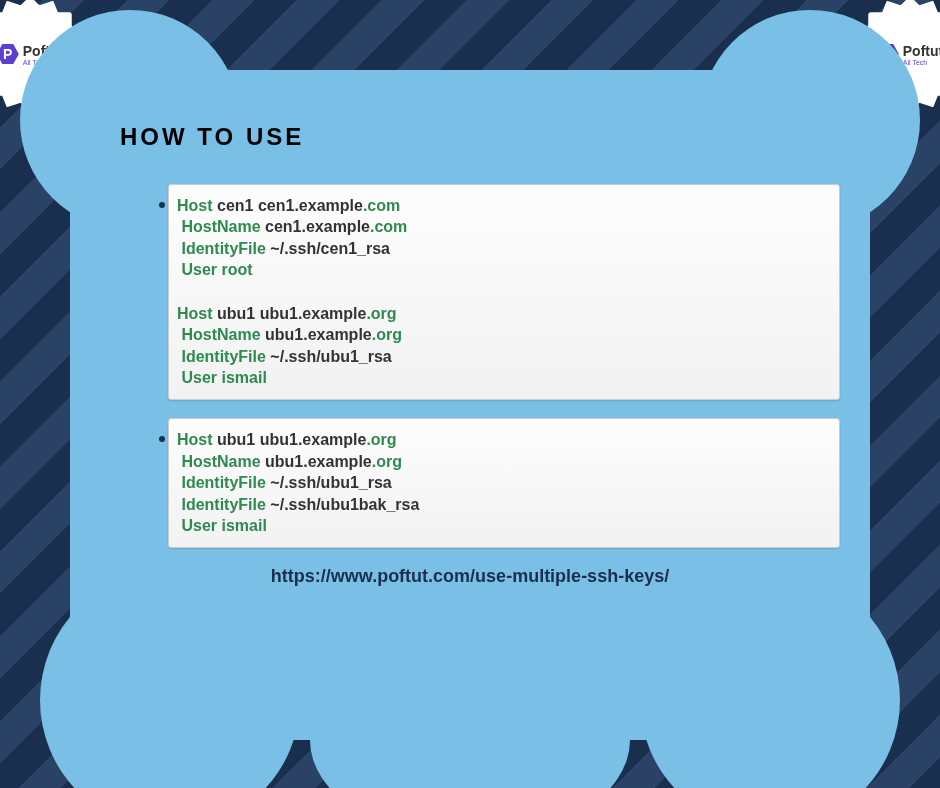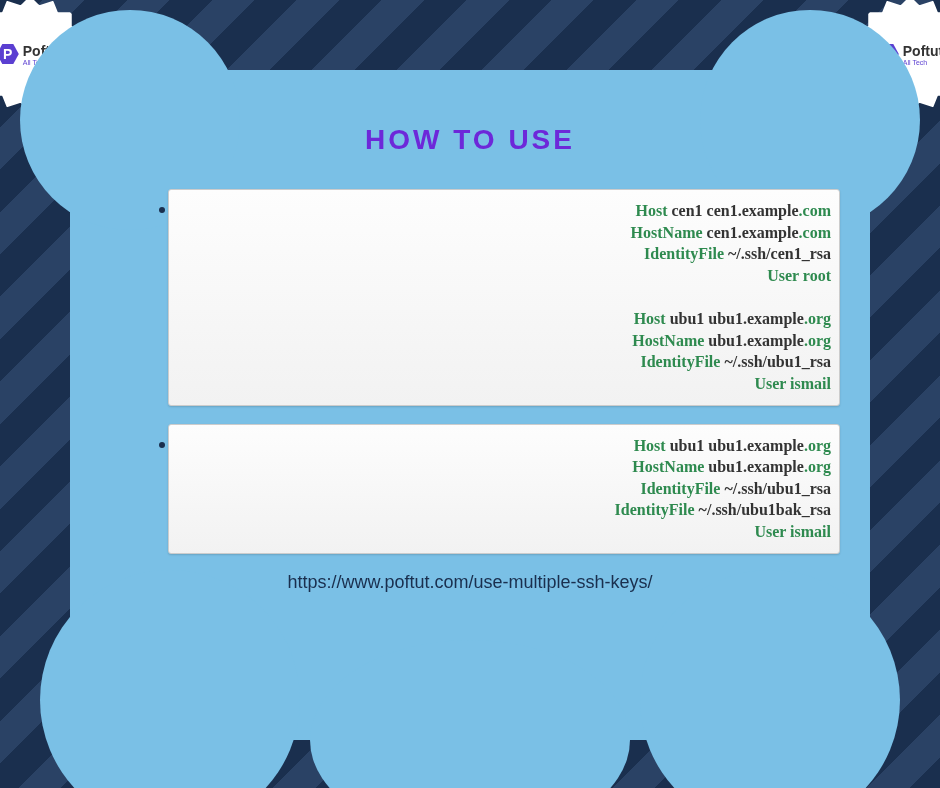--- a/index.html
+++ b/index.html
@@ -85,23 +85,22 @@
     background: #7ac0e6;
     border-radius: 50%;
   }
   .bulge.tl { width: 220px; height: 220px; top: -60px; left: -50px; }
   .bulge.tr { width: 220px; height: 220px; top: -60px; right: -50px; }
   .bulge.bl { width: 260px; height: 260px; bottom: -90px; left: -30px; }
   .bulge.br { width: 260px; height: 260px; bottom: -90px; right: -30px; }
   .bulge.bc { width: 320px; height: 200px; bottom: -100px; left: 240px; }
 
   .title {
-    text-align: center;
-    color: #6d28d9;
-    font-size: 28px;
+    color: #000000;
+    font-size: 24px;
     font-weight: 800;
     letter-spacing: 3px;
     line-height: 1.4;
     margin-bottom: 30px;
     font-family: Arial, sans-serif;
     position: relative;
     z-index: 2;
   }
   .title .l1 { display: block; }
   .title .l2 { display: block; }
@@ -115,34 +114,33 @@
     margin-bottom: 12px;
     margin-top: 6px;
   }
 
   .codebox {
     background: linear-gradient(#fdfdfd, #f2f2f2);
     border: 1px solid #ccc;
     border-radius: 3px;
     padding: 10px 8px;
     margin: 10px -20px 18px -10px;
-    font-family: Liberation Serif, serif;
+    font-family: Liberation Sans, sans-serif;
     font-size: 16px;
     line-height: 1.35;
     white-space: pre;
     color: #333;
     box-shadow: 0 1px 2px rgba(0,0,0,0.15);
-    text-align: right;
   }
   .kw { color: #2e8a4f; }   
   .dom { color: #2e8a4f; }
 
   .footer-url {
     text-align: center;
-    font-weight: 400;
+    font-weight: 700;
     color: #1a2f4e;
     font-size: 18px;
     margin-top: 11px;
     position: relative;
     z-index: 2;
   }
 </style>
 </head>
 <body>
 

